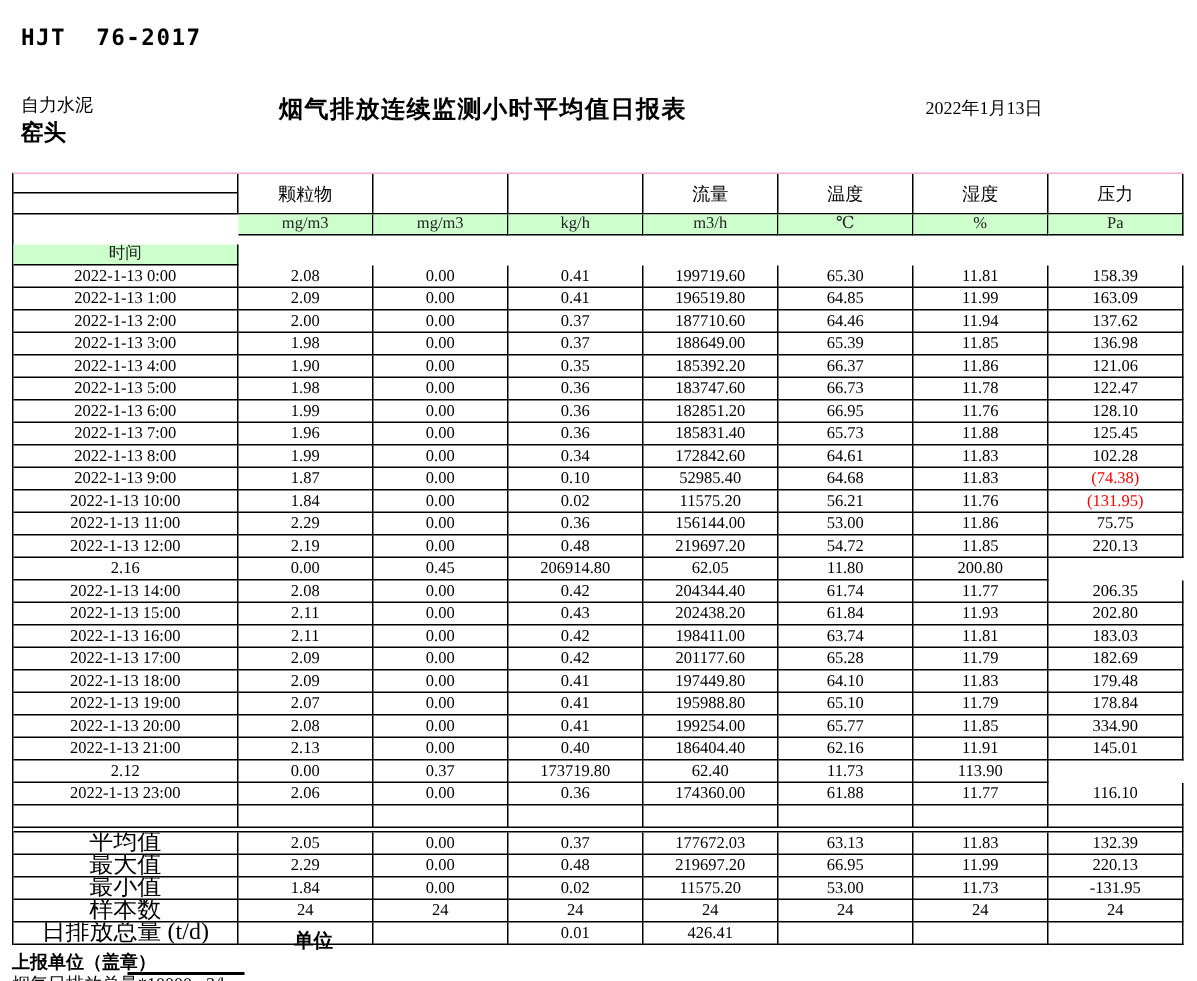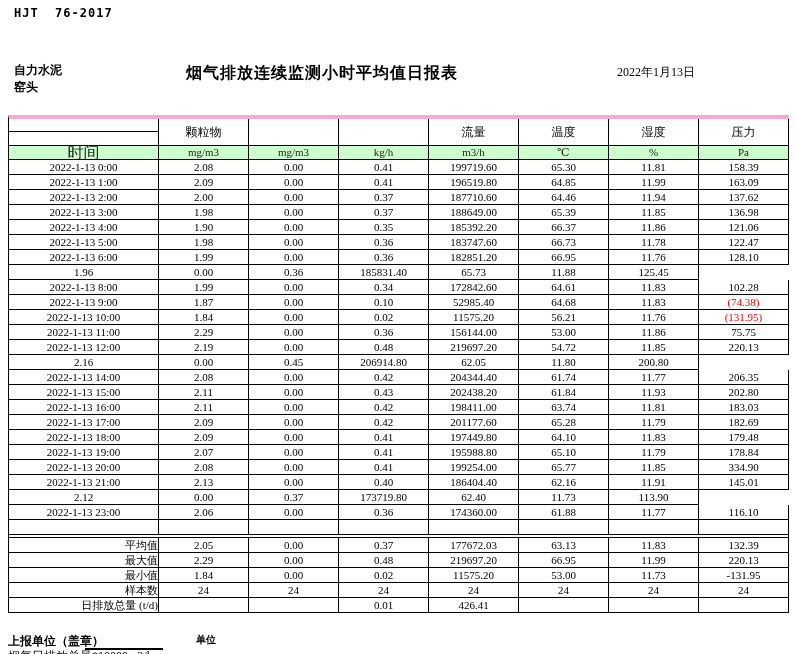--- a/index.html
+++ b/index.html
@@ -1,57 +1,57 @@
 <!DOCTYPE html>
 <html style="--green: #ccffcc; --negcolor: #ff0000;"><head>
 <meta charset="utf-8">
 <style>
   html,body{margin:0;padding:0;background:#fff;}
   .sheet{
     position:relative;width:798px;height:654px;background:#fff;overflow:hidden;
     font-family:"Liberation Serif","DejaVu Serif",serif;color:#000;
   }
   .doc-code{
-    position:absolute;left:14px;top:6px;font-family:"DejaVu Sans Mono",monospace;
-    font-weight:bold;font-size:12px;white-space:pre;letter-spacing:1px;
+    position:absolute;left:14px;top:16px;font-family:"DejaVu Sans Mono",monospace;
+    font-weight:bold;font-size:15px;white-space:pre;letter-spacing:1px;
   }
   .title{
     position:absolute;left:186px;top:27px;font-size:16px;font-weight:bold;letter-spacing:1px;margin-top:36px;
   }
-  .company{position:absolute;left:14px;top:62px;font-size:12px;font-weight:bold;text-align:center;}
-  .station{position:absolute;left:14px;top:79px;font-size:12px;font-weight:bold;}
+  .company{position:absolute;left:14px;top:62px;font-size:12px;font-weight:normal;text-align:center;}
+  .station{position:absolute;left:14px;top:79px;font-size:15px;font-weight:bold;}
   .rdate{position:absolute;left:617px;top:64px;font-size:12px;text-align:center;}
 
   .table{
     position:absolute;left:8px;top:115px;width:780px;
-    border-top:4px solid #f9a8d4;border-left:1px solid #000;
+    border-top:1px solid #f9a8d4;border-left:1px solid #000;
     box-sizing:content-box;
   }
   .trow,.hrow{
     display:grid;grid-template-columns:150px 90px 90px 90px 90px 90px 90px 90px;
   }
   .cell{
     box-sizing:border-box;border-right:1px solid #000;border-bottom:1px solid #000;
     text-align:center;overflow:hidden;white-space:nowrap;
     font-size:11px;line-height:14px;height:15px;
   }
   
   .hrow .hname{height:27px;line-height:26px;font-size:12px;}
   .hcol1{box-sizing:border-box;border-right:1px solid #000;height:27px;}
   .hcol1 .sub{box-sizing:border-box;height:13px;border-bottom:1px solid #000;}
   .hcol1 .sub2{box-sizing:border-box;height:14px;border-bottom:1px solid #000;}
   
   .urow .cell{height:14px;line-height:13px;background:var(--green,#ccffcc);color:#222;}
-  .urow .time-h{font-size:16px;}
+  .urow .time-h{font-size:11px;margin-top:20px;}
   .neg{color:var(--negcolor,#ff0000);}
-  .slabel{font-size:11px;text-align:right;}
+  .slabel{font-size:16px;}
   .gap{height:3px;border-bottom:1px solid #000;border-right:1px solid #000;box-sizing:border-box;background:#fff;}
   .foot1{position:absolute;left:8px;top:616px;font-size:12px;font-weight:normal;margin-top:32px;}
   .foot2{position:absolute;left:8px;top:633px;font-size:12px;font-weight:bold;}
-  .foot3{position:absolute;left:196px;top:633px;font-size:10px;font-weight:bold;}
+  .foot3{position:absolute;left:196px;top:618px;font-size:13px;font-weight:bold;}
   .sig-line{position:absolute;left:85px;top:648px;width:78px;height:2px;background:#000;}
 </style>
 </head>
 <body>
 
 <div class="sheet">
 
   <div class="doc-code">HJT  76-2017</div>
   <div class="title">烟气排放连续监测小时平均值日报表</div>
   <div class="company">自力水泥</div>
@@ -150,20 +150,21 @@
           <div class="cell">2022-1-13 6:00</div>
           <div class="cell">1.99</div>
           <div class="cell">0.00</div>
           <div class="cell">0.36</div>
           <div class="cell">182851.20</div>
           <div class="cell">66.95</div>
           <div class="cell">11.76</div>
           <div class="cell">128.10</div>
         </div>
         <div class="trow">
+          <div class="cell">2022-1-13 7:00</div>
           <div class="cell">1.96</div>
           <div class="cell">0.00</div>
           <div class="cell">0.36</div>
           <div class="cell">185831.40</div>
           <div class="cell">65.73</div>
           <div class="cell">11.88</div>
           <div class="cell">125.45</div>
         </div>
         <div class="trow">
           <div class="cell">2022-1-13 8:00</div>

